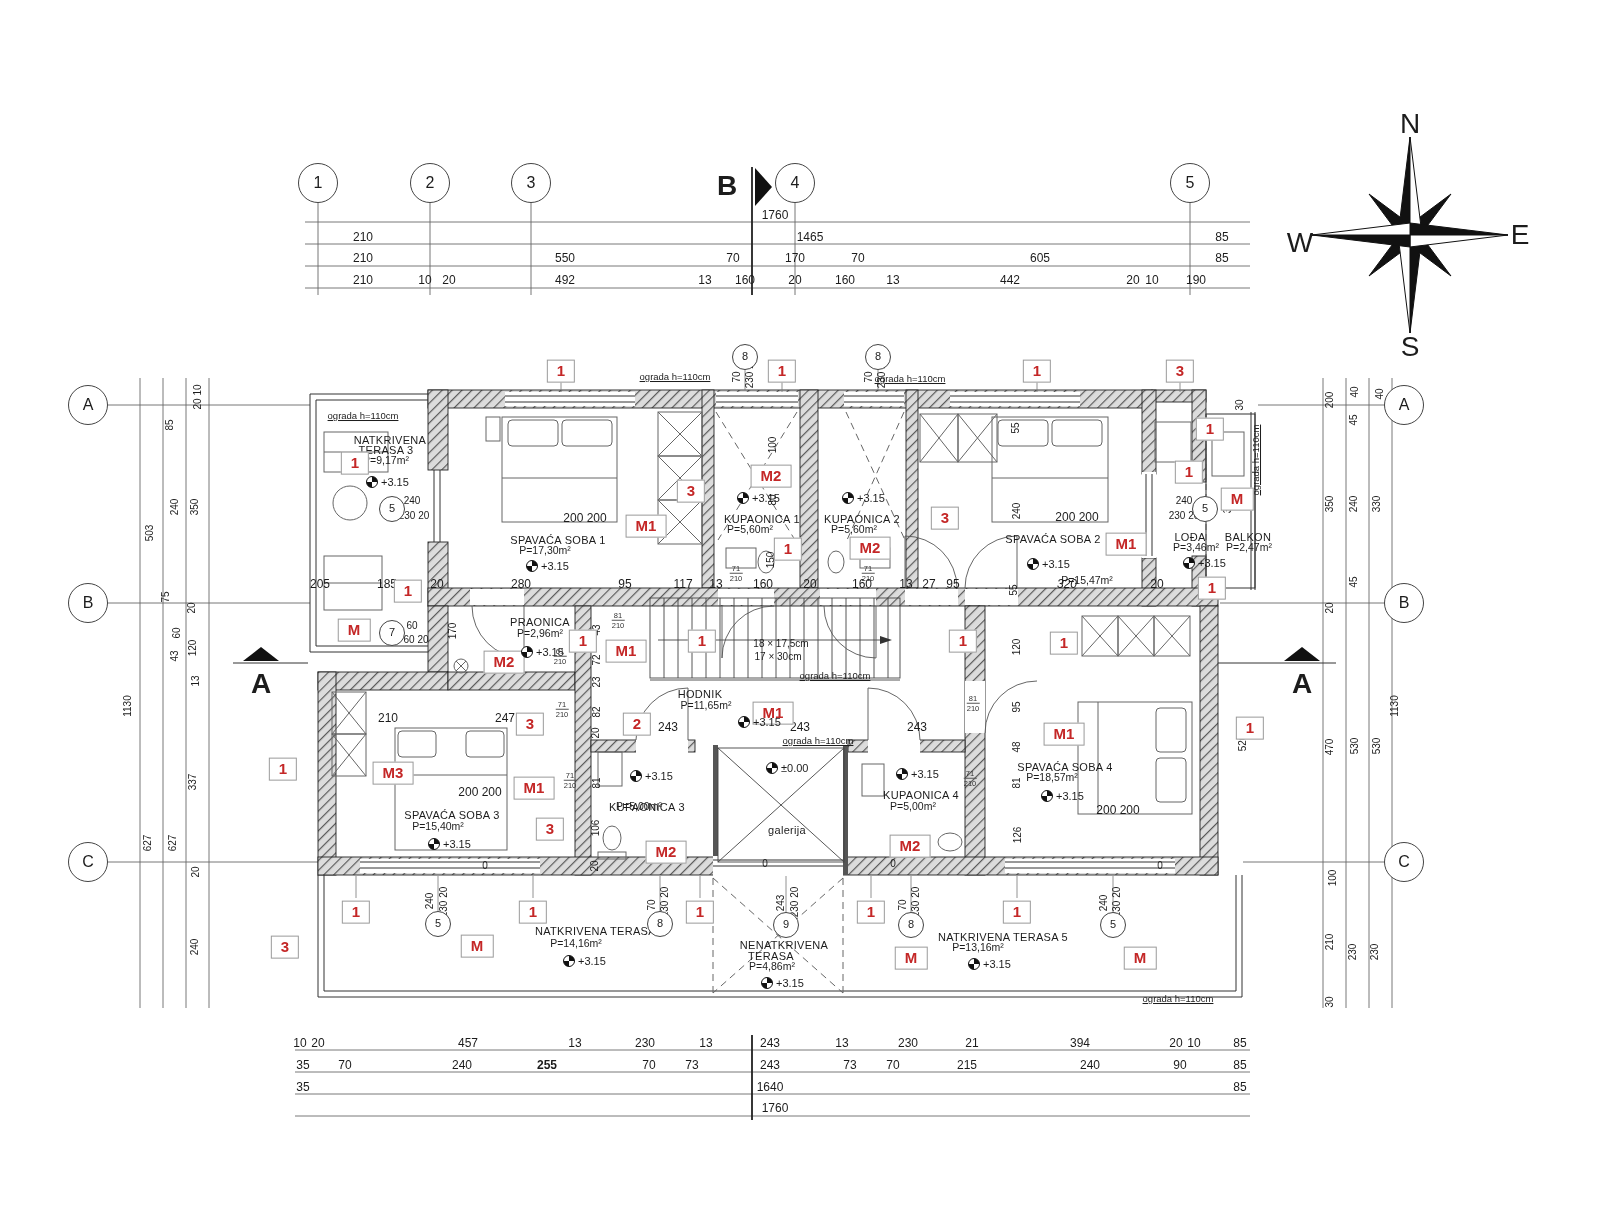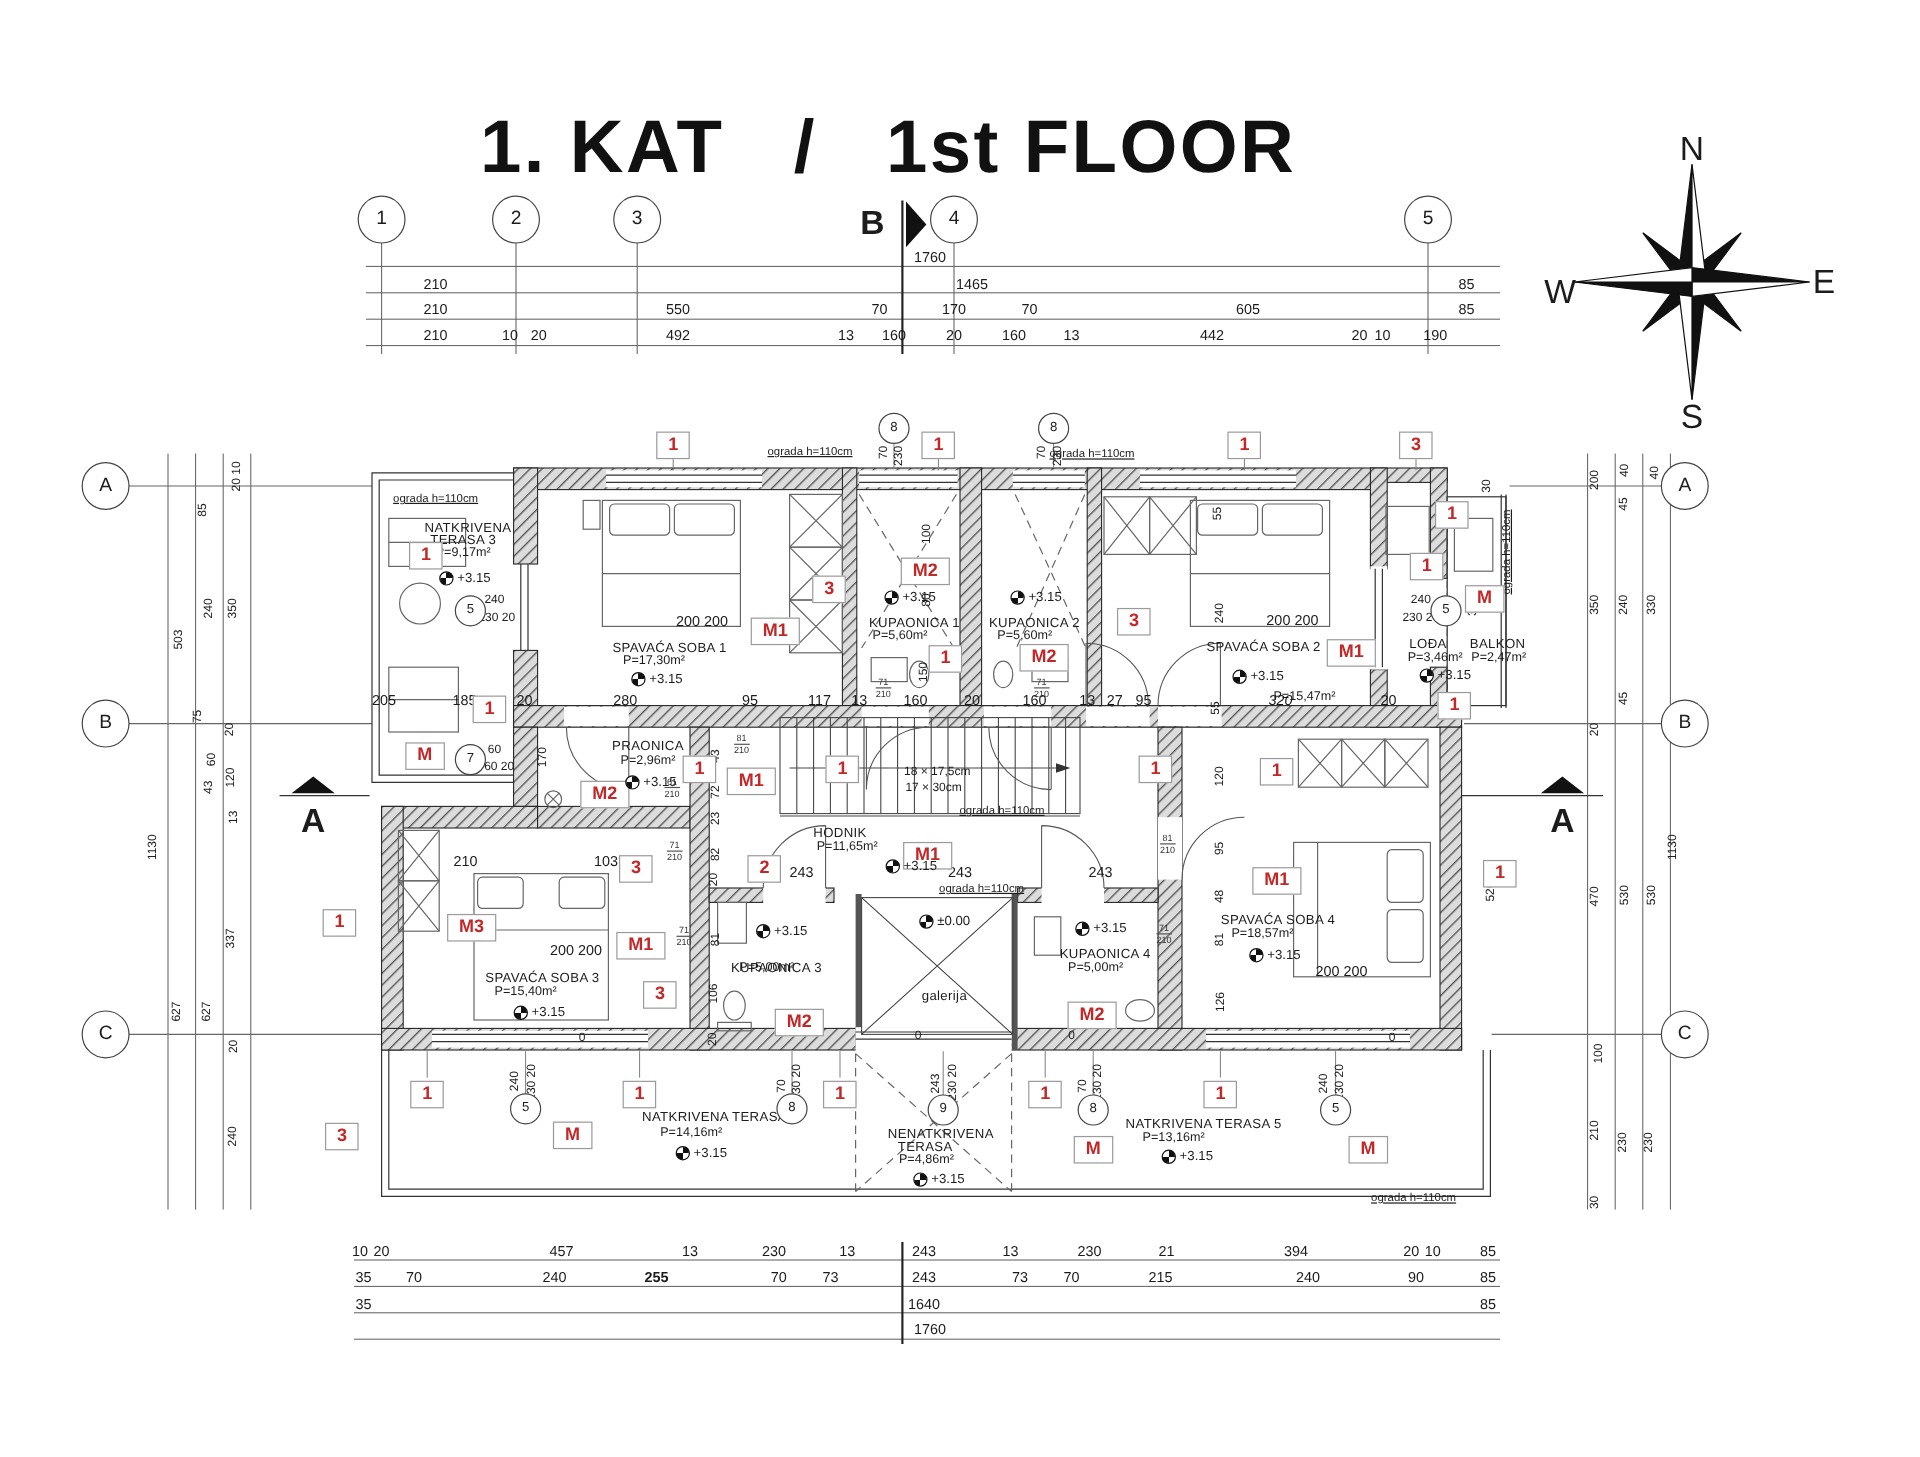--- a/index.html
+++ b/index.html
@@ -227,21 +227,20 @@
       <polygon points="1410,137 1422,235 1410,235" fill="#fff"></polygon>
       <polygon points="1410,333 1422,235 1410,235" fill="#111"></polygon>
       <polygon points="1410,333 1398,235 1410,235" fill="#fff"></polygon>
       <polygon points="1508,235 1410,223 1410,235" fill="#111"></polygon>
       <polygon points="1508,235 1410,247 1410,235" fill="#fff"></polygon>
       <polygon points="1312,235 1410,247 1410,235" fill="#111"></polygon>
       <polygon points="1312,235 1410,223 1410,235" fill="#fff"></polygon>
     </g>
   </svg>
 
-  <div class="abs title" style="left:740px;top:123px">1. KAT   /   1st FLOOR</div>
 
   <div class="abs compass-letter" style="left:1410px;top:124px">N</div>
   <div class="abs compass-letter" style="left:1520px;top:235px">E</div>
   <div class="abs compass-letter" style="left:1410px;top:347px">S</div>
   <div class="abs compass-letter" style="left:1300px;top:243px">W</div>
 
   <div id="gen">
       <div class="abs dim" style="left: 775px; top: 215px;">1760</div>
       <div class="abs dim" style="left: 363px; top: 237px;">210</div>
       <div class="abs dim" style="left: 810px; top: 237px;">1465</div>
@@ -425,21 +424,21 @@
       <div class="abs og" style="left: 675px; top: 377px;">ograda h=110cm</div>
       <div class="abs og" style="left: 910px; top: 379px;">ograda h=110cm</div>
       <div class="abs og" style="left: 835px; top: 676px;">ograda h=110cm</div>
       <div class="abs og" style="left: 818px; top: 741px;">ograda h=110cm</div>
       <div class="abs og" style="left: 1178px; top: 999px;">ograda h=110cm</div>
       <div class="abs dim" style="left: 585px; top: 518px;">200 200</div>
       <div class="abs dim" style="left: 1077px; top: 517px;">200 200</div>
       <div class="abs dim" style="left: 480px; top: 792px;">200 200</div>
       <div class="abs dim" style="left: 1118px; top: 810px;">200 200</div>
       <div class="abs dim" style="left: 388px; top: 718px;">210</div>
-      <div class="abs dim" style="left: 505px; top: 718px;">103</div>
+      <div class="abs dim" style="left: 505px; top: 718px;">247</div>
       <div class="abs dim" style="left: 668px; top: 727px;">243</div>
       <div class="abs dim" style="left: 800px; top: 727px;">243</div>
       <div class="abs dim" style="left: 917px; top: 727px;">243</div>
       <div class="abs dim sm" style="left: 412px; top: 501px;">240</div>
       <div class="abs dim sm" style="left: 414px; top: 516px;">230 20</div>
       <div class="abs dim sm" style="left: 412px; top: 626px;">60</div>
       <div class="abs dim sm" style="left: 416px; top: 640px;">60 20</div>
       <div class="abs dim sm" style="left: 1184px; top: 501px;">240</div>
       <div class="abs dim sm" style="left: 1184px; top: 516px;">230 20</div>
       <div class="abs stair" style="left: 781px; top: 644px;">18 × 17,5cm</div>

